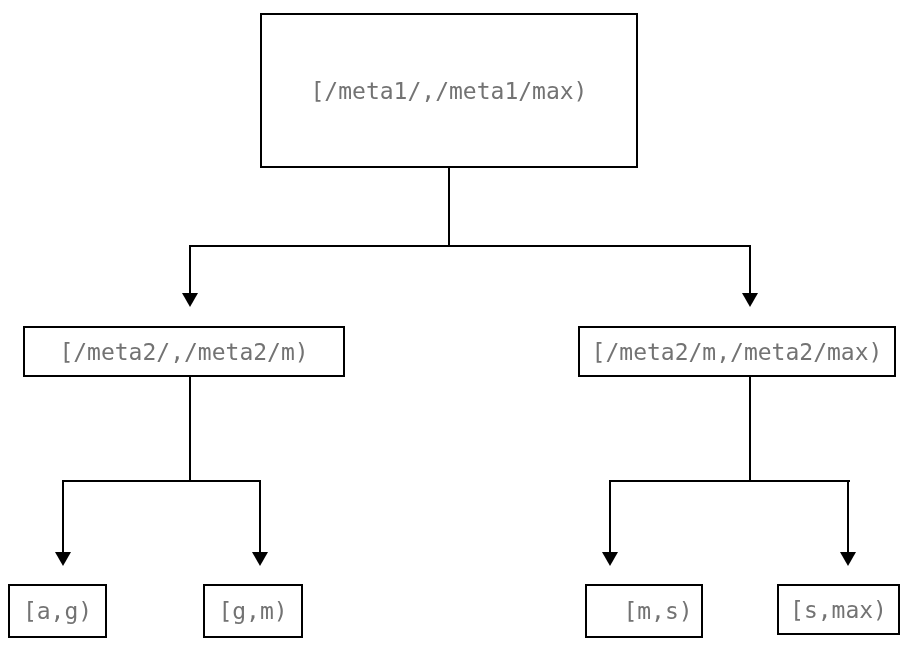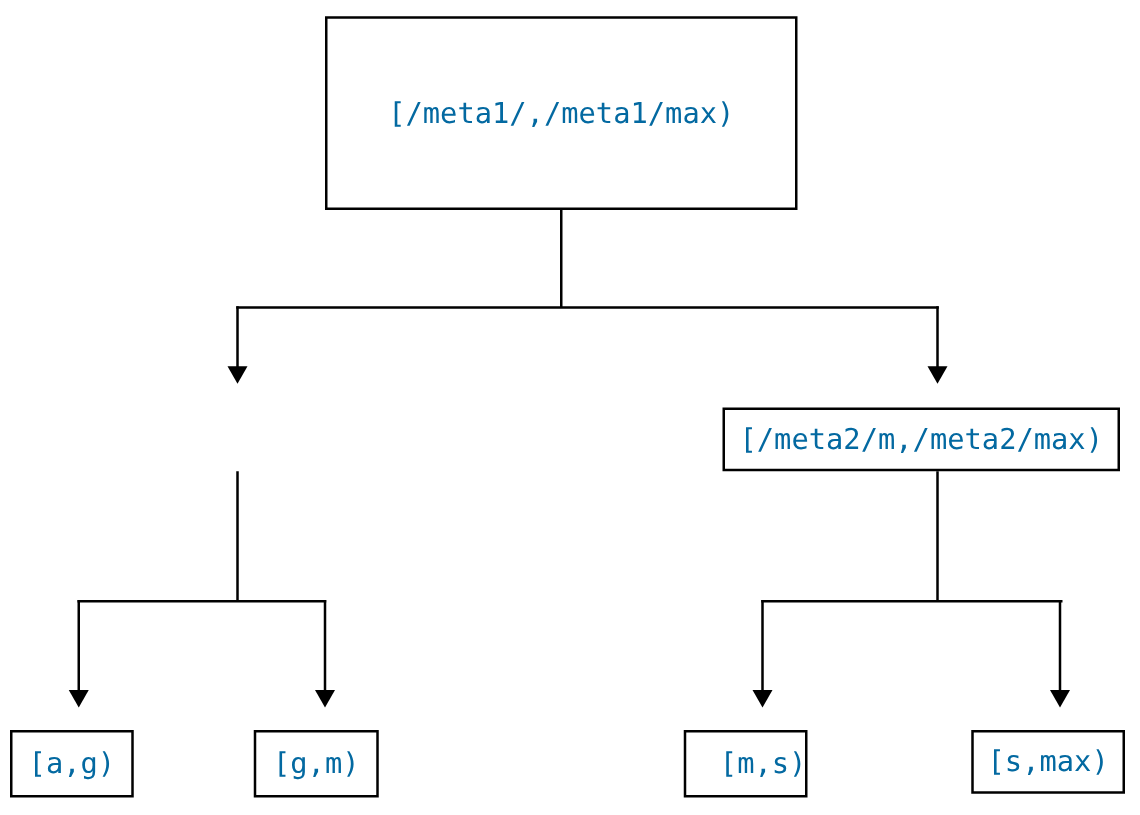--- a/index.html
+++ b/index.html
@@ -13,40 +13,40 @@
   }
   .node {
     position: absolute;
     box-sizing: border-box;
     border: 2px solid #000000;
     background: #ffffff;
     display: flex;
     align-items: center;
     justify-content: center;
     font-size: 23px;
-    color: #0369a1;
+    color: #737373;
     white-space: nowrap;
   }
   .vline { position: absolute; width: 2px; background: #000000; }
   .hline { position: absolute; height: 2px; background: #000000; }
   .arrow-down {
     position: absolute;
     width: 0; height: 0;
     border-left: 8px solid transparent;
     border-right: 8px solid transparent;
     border-top: 14px solid #000000;
   }
 
   
   #node-root  { left: 260px; top: 13px;  width: 378px; height: 155px; }
   #node-left  { left: 23px;  top: 326px; width: 322px; height: 51px; }
   #node-right { left: 578px; top: 326px; width: 318px; height: 51px; }
   #node-leaf1 { left: 8px;   top: 584px; width: 99px;  height: 54px; }
   #node-leaf2 { left: 203px; top: 584px; width: 100px; height: 54px; }
-  #node-leaf3 { left: 547px; top: 584px; width: 99px;  height: 54px; padding-left: 28px; }
+  #node-leaf3 { left: 585px; top: 584px; width: 118px;  height: 54px; padding-left: 28px; }
   #node-leaf4 { left: 777px; top: 584px; width: 123px; height: 51px; }
 
   
   #c-root-stub   { left: 448px; top: 168px; height: 78px; }
   #c-l1-h        { left: 189px; top: 245px; width: 562px; }
   #c-l1-drop-l   { left: 189px; top: 245px; height: 50px; }
   #c-l1-arrow-l  { left: 182px; top: 293px; }
   #c-l1-drop-r   { left: 749px; top: 245px; height: 50px; }
   #c-l1-arrow-r  { left: 742px; top: 293px; }
 
@@ -66,20 +66,21 @@
   #c-l2r-drop-r  { left: 847px; top: 480px; height: 72px; }
   #c-l2r-arrow-r { left: 840px; top: 552px; }
 </style>
 </head>
 <body>
 
 <div class="stage">
 
   <div class="node" id="node-root">[/meta1/,/meta1/max)</div>
 
+  <div class="node" id="node-left">[/meta2/,/meta2/m)</div>
 
   <div class="node" id="node-right">[/meta2/m,/meta2/max)</div>
 
   <div class="node" id="node-leaf2">[g,m)</div>
 
   <div class="node" id="node-leaf1">[a,g)</div>
 
   <div class="node" id="node-leaf3">[m,s)</div>
 
   <div class="node" id="node-leaf4">[s,max)</div>

